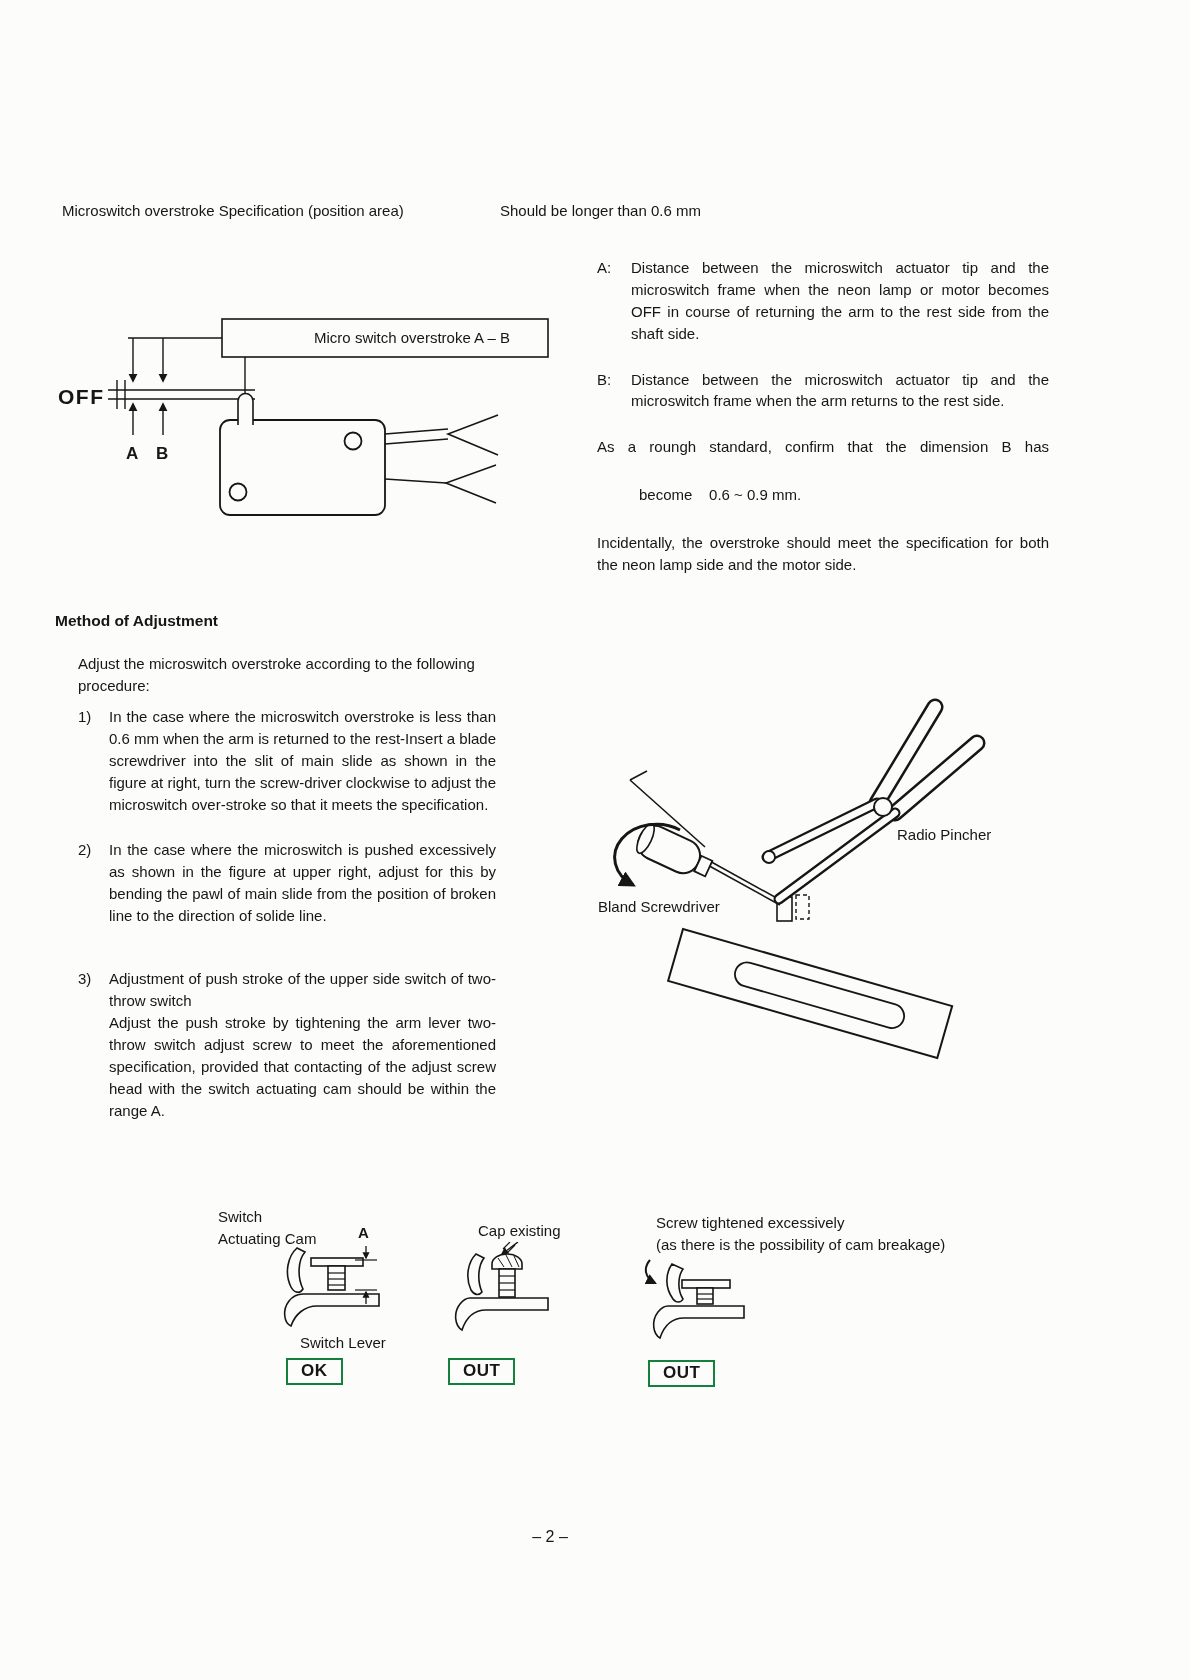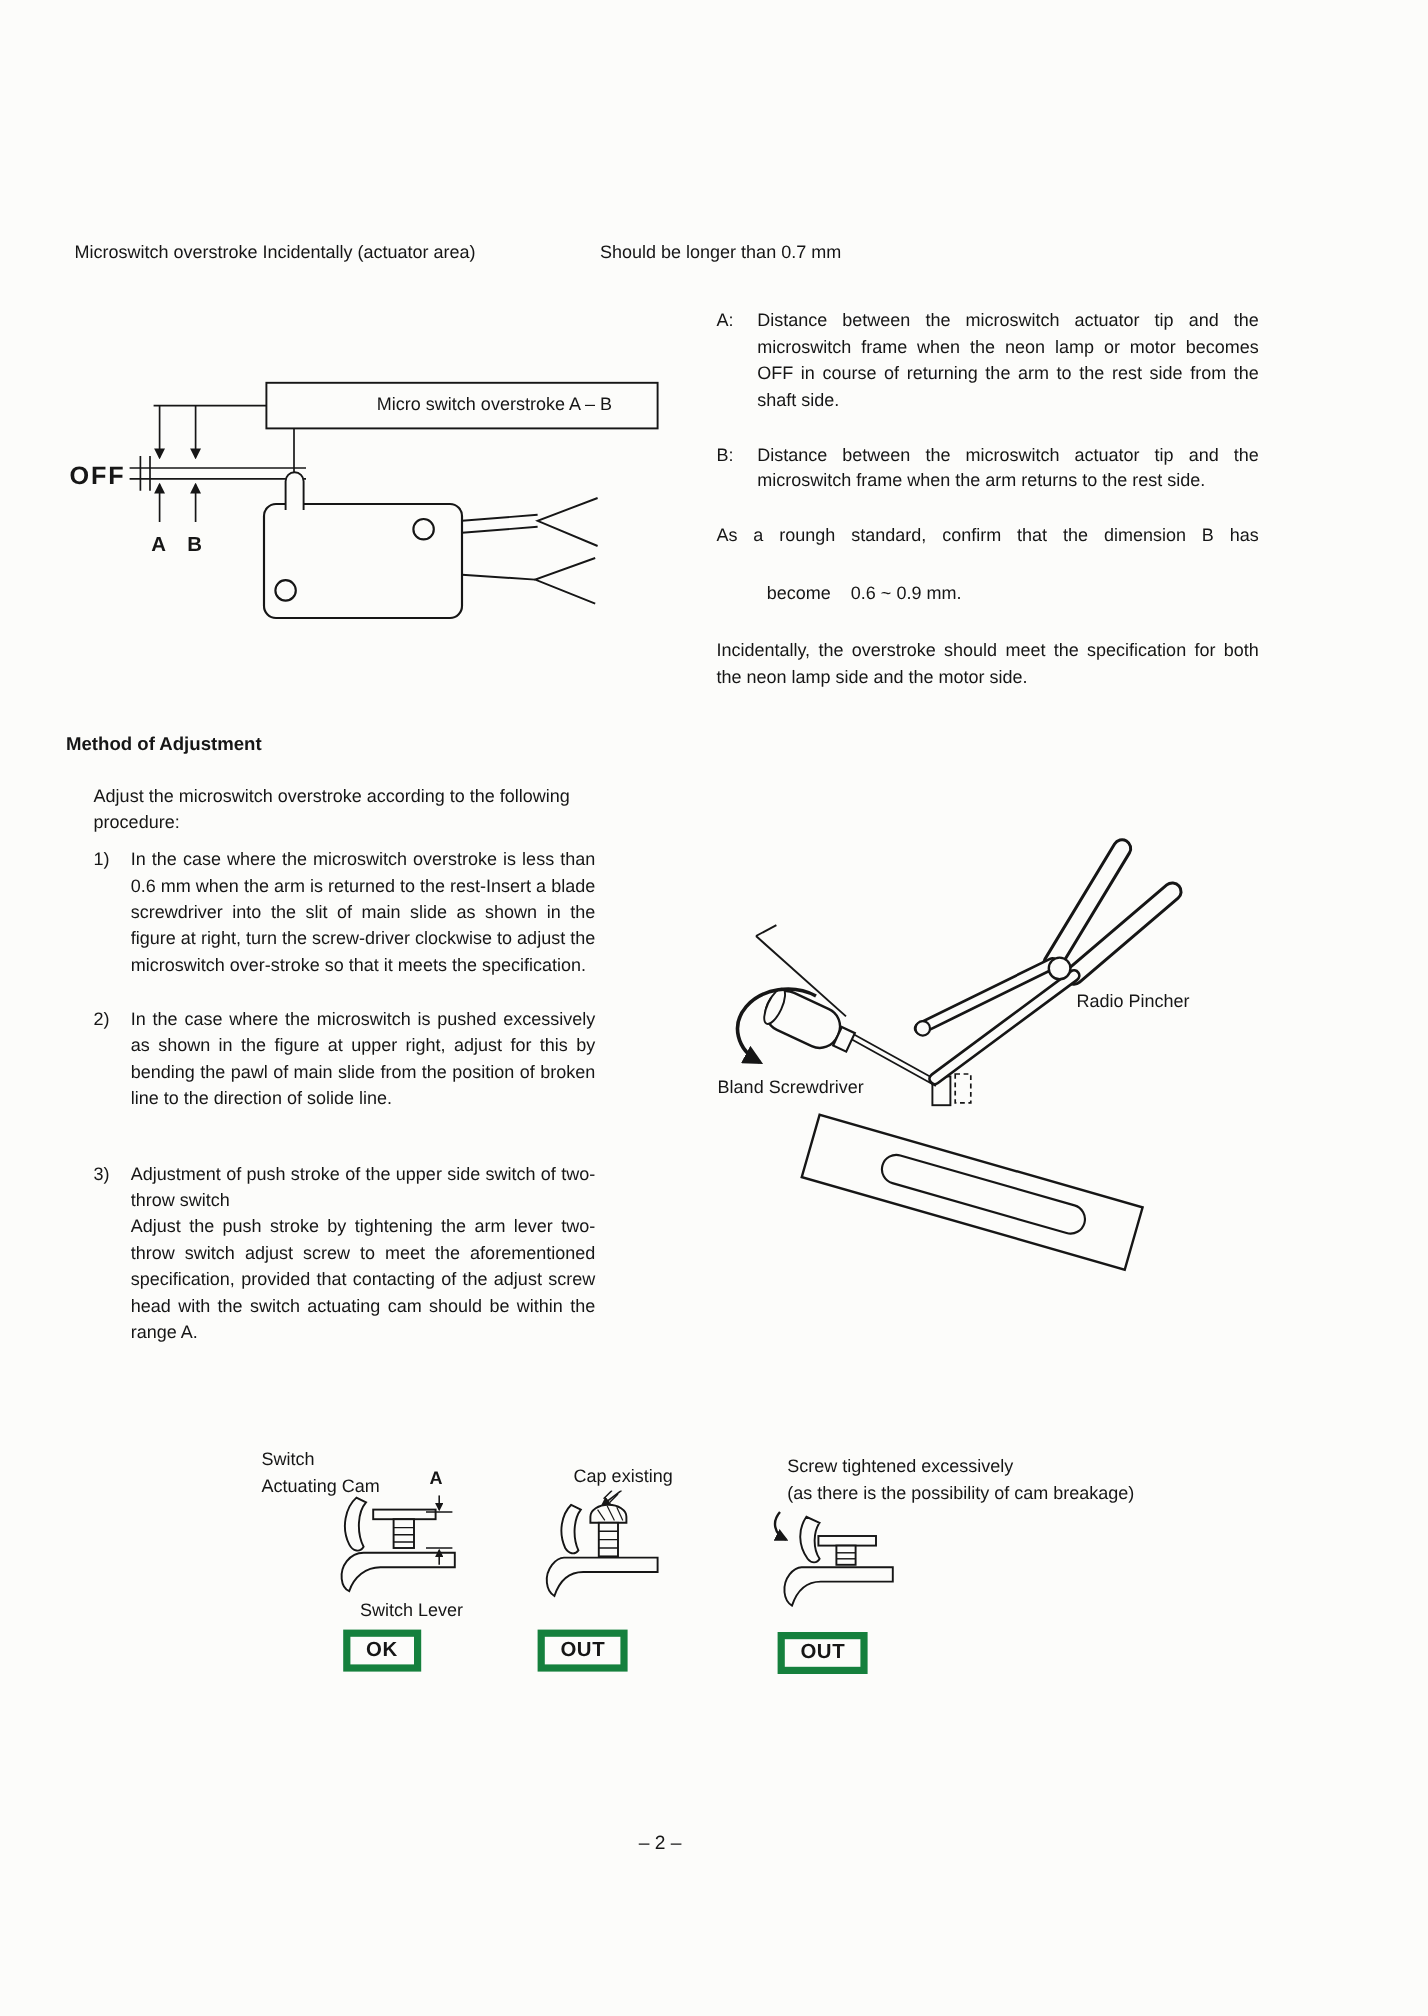--- a/index.html
+++ b/index.html
@@ -31,33 +31,33 @@
   .step { display: flex; }
   .step-1 { margin-top: 9px; }
   .step-2 { margin-top: 23px; }
   .step-3 { margin-top: 40px; }
   .step-num { width: 31px; flex: none; }
   .step-text { flex: 1; text-align: justify; white-space: pre-line; }
   .fig3-group { position: absolute; }
   .fig3-group svg { position: absolute; }
   .f3-label { position: absolute; font-size: 15px; white-space: pre-line; line-height: 1.45; }
   .result-box {
-    position: absolute; border: 6px solid #15803d; padding: 1px 13px 2px;
+    position: absolute; border: 2px solid #15803d; padding: 1px 13px 2px;
     font-size: 17px; font-weight: bold; letter-spacing: .5px; background: #fcfcfa;
   }
   .page-num { position: absolute; font-size: 16px; text-align: center; width: 1100px; left: 0; }
 </style>
 </head>
 <body>
 
 <div class="page">
 
 
-  <div class="abs spec" style="left:62px; top:202px;">Microswitch overstroke  Incidentally (actuator area)</div>
-  <div class="abs spec" style="left:500px; top:202px;">Should be longer than 0.7 mm</div>
+  <div class="abs spec" style="left:62px; top:202px;">Microswitch overstroke  Specification (position area)</div>
+  <div class="abs spec" style="left:500px; top:202px;">Should be longer than 0.6 mm</div>
 
   <div class="fig" style="left:50px; top:303px; width:560px; height:235px;">
     <svg width="560" height="235" viewBox="0 0 560 235">
       <defs>
         <marker id="arr1" viewBox="0 0 10 10" refX="8" refY="5" markerWidth="6.5" markerHeight="6.5" orient="auto-start-reverse">
           <path d="M0,0 L10,5 L0,10 z" fill="#161616"></path>
         </marker>
       </defs>
 
       <rect x="172" y="16" width="326" height="38" fill="none" stroke="#161616" stroke-width="1.6"></rect>

